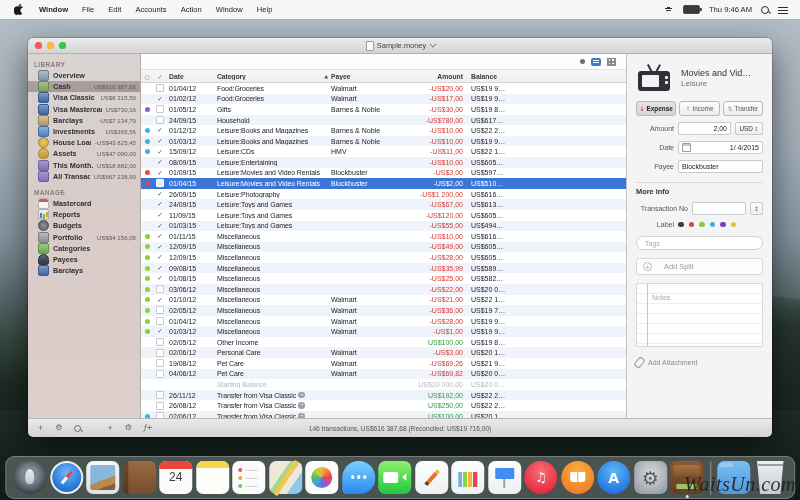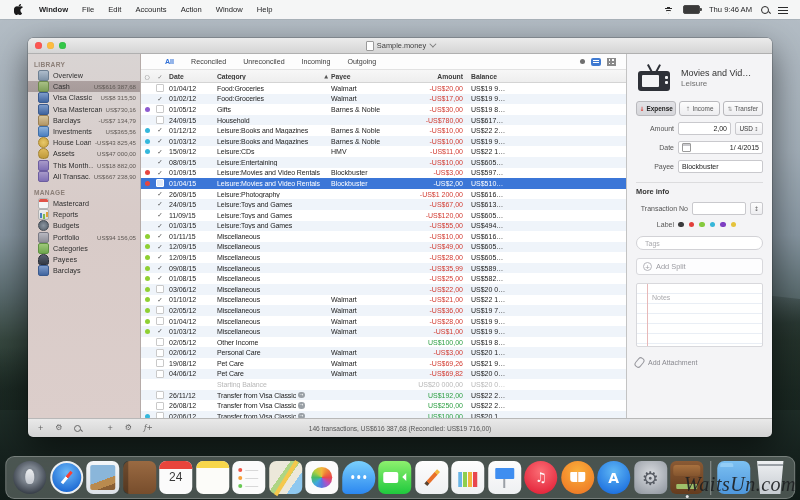--- a/index.html
+++ b/index.html
@@ -52,21 +52,21 @@
 
   .wbody{flex:1;display:flex;min-height:0}
 
   
   .sidebar{width:112px;flex:none;background:linear-gradient(180deg,#d9d4d3 0%,#d8cbc8 45%,#dccecb 100%);
     border-right:1px solid #b5aba8;padding-top:4px;font-size:7.2px;color:#2e2e2e;overflow:hidden}
   .sb-header{font-size:6.6px;font-weight:bold;color:#8c7f78;padding:3px 6px 2px;letter-spacing:.3px}
   .sb-item{height:11.2px;display:flex;align-items:center;padding:0 4px 0 10px;gap:4px;cursor:default}
   .sb-item.selected{background:linear-gradient(rgba(112,92,92,.42),rgba(96,78,78,.42))}
   .sb-ico{width:9px;height:9px;border-radius:2px;flex:none;position:relative}
-  .sb-label{font-weight:normal;white-space:nowrap;overflow:hidden;flex:1;font-size:7.2px}
+  .sb-label{font-weight:bold;white-space:nowrap;overflow:hidden;flex:1;font-size:7.2px}
   .sb-value{font-size:6.1px;color:#5e5854;white-space:nowrap}
   .i-overview{background:linear-gradient(#aebccb,#7f93a8);border:.5px solid #6d7f92}
   .i-cash{background:linear-gradient(#a9bf85,#7fa05a);border:.5px solid #6d8a4b}
   .i-visa-classic,.i-visa-mastercard,.i-barclays-card{background:linear-gradient(#7e9ccb,#41659f);border:.5px solid #3a5a8e}
   .i-bank{background:linear-gradient(#d8c49a,#b39766);border:.5px solid #9a7f53}
   .i-investments{background:linear-gradient(#8fb3dc,#4a7fc1);border:.5px solid #3f6ea8}
   .i-coin{background:radial-gradient(circle,#e8c96a,#c9a23f);border:.5px solid #a8862f;border-radius:50%}
   .i-bag{background:linear-gradient(#e0bb5e,#bf9a3a);border:.5px solid #a1812e;border-radius:50% 50% 40% 40%}
   .i-folder{background:linear-gradient(#a89ac9,#7f6fb5);border:.5px solid #6c5da0}
   .i-calendar{background:#f5f5f5;border:.5px solid #b5b5b5}
@@ -157,21 +157,21 @@
   .cal-glyph:before{content:"";position:absolute;top:0;left:0;right:0;height:2px;background:#c9c9cd}
   .moreinfo{margin-top:9px;border-top:1px solid #dcdcde;padding-top:4px;font-size:7.4px;font-weight:bold;color:#333}
   .stepper-btn{width:11px;height:11px;border:1px solid #c9c9cd;border-radius:2px;background:linear-gradient(#fdfdfd,#ededf0);
     display:flex;align-items:center;justify-content:center;font-size:6px;color:#666;flex:none}
   .labelrow{display:flex;align-items:center;margin-top:6px;gap:4px}
   .labeldots{display:flex;gap:5px;align-items:center}
   .ldot{width:5.5px;height:5.5px;border-radius:50%}
   .tags-input{margin-top:8px;height:12px;border:1px solid #d2d2d6;border-radius:7px;background:#fff;
     display:flex;align-items:center;padding:0 8px;font-size:7px;color:#a9a9ad}
   .addsplit{margin-top:8px;height:15px;border:1px solid #d8d8dc;border-radius:3px;background:#fdfdfe;
-    display:flex;align-items:center;gap:4px;padding:0 6px;font-size:7.4px;color:#9a9aa0}
+    display:flex;align-items:center;gap:12px;padding:0 6px;font-size:7.4px;color:#9a9aa0}
   .plus-circle{width:7px;height:7px;border:1px solid #b5b5bb;border-radius:50%;color:#9a9aa0;font-size:6px;
     display:flex;align-items:center;justify-content:center;line-height:1}
   .notes{margin-top:8px;height:62px;background:#fff;border:1px solid #d8d8dc;border-radius:2px;position:relative;
     background-image:repeating-linear-gradient(180deg,transparent 0 9px,#e9eef5 9px 10px)}
   .notes:before{content:"";position:absolute;top:0;bottom:0;left:10px;width:1px;background:#e8b8b8}
   .notes-ph{position:absolute;left:15px;top:10px;font-size:7px;color:#a9a9ad}
   .attach{margin-top:10px;display:flex;align-items:center;gap:5px;font-size:7px;color:#8a8a90}
   .paperclip{width:5px;height:9px;border:1px solid #9a9aa0;border-radius:3px;transform:rotate(40deg);display:inline-block}
 
   
@@ -364,27 +364,20 @@
           </div>
           <div class="sb-item">
             <span class="sb-ico i-barclays-card"></span>
             <span class="sb-label">Barclays</span>
           </div>
         </div>
     </div>
 
     <div class="main">
       <div class="tabbar">
-        <span id="tabs" style="display:flex;gap:17px">
-            <span class="tab active">All</span>
-            <span class="tab">Reconciled</span>
-            <span class="tab">Unreconciled</span>
-            <span class="tab">Incoming</span>
-            <span class="tab">Outgoing</span>
-          </span>
         <span class="tab-spacer"></span>
         <span class="viewtools">
           <span class="vt-record"></span>
           <span class="vt-list"></span>
           <span class="vt-grid"></span>
         </span>
       </div>
       <div class="thead">
         <span class="c-dot glyph" style="color:#777;font-size:6px">○</span>
         <span class="c-chk glyph" style="color:#777;font-size:6px">✓</span>

